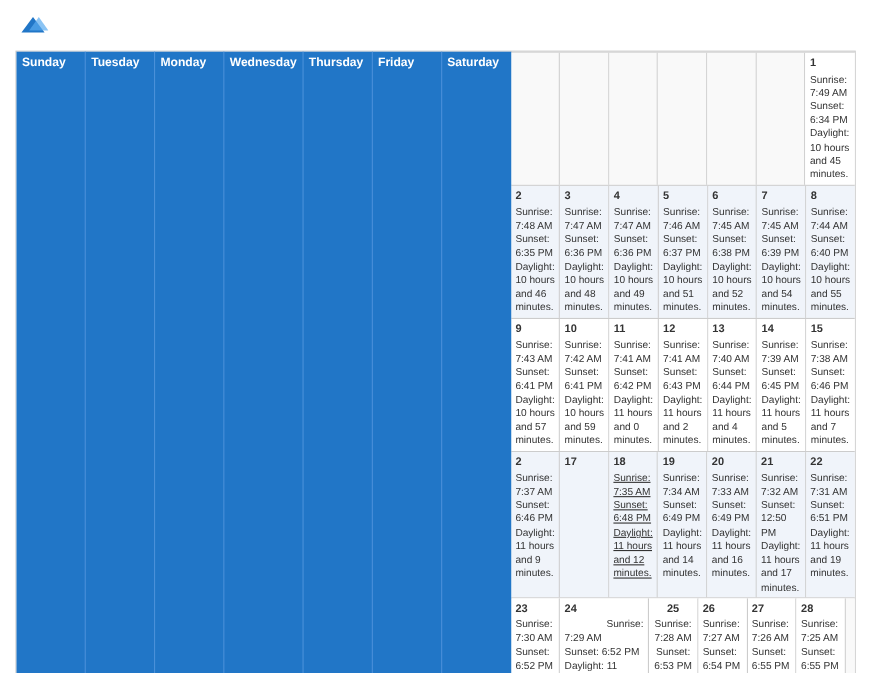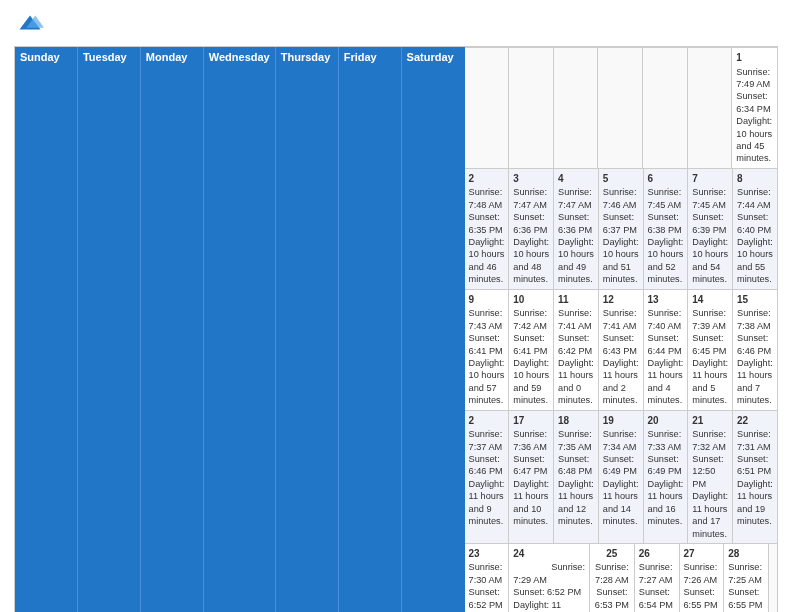--- a/index.html
+++ b/index.html
@@ -205,24 +205,22 @@
 Sunset: 6:45 PM
 Daylight: 11 hours and 5 minutes.</span></div>
           <div class="cal-cell" style="background: rgb(255, 255, 255);"><span class="day-num">15</span><span style="white-space: pre-line;">Sunrise: 7:38 AM
 Sunset: 6:46 PM
 Daylight: 11 hours and 7 minutes.</span></div>
         </div>
         <div class="cal-row">
           <div class="cal-cell" style="background: rgb(240, 244, 250);"><span class="day-num">2</span><span style="white-space: pre-line;">Sunrise: 7:37 AM
 Sunset: 6:46 PM
 Daylight: 11 hours and 9 minutes.</span></div>
-          <div class="cal-cell" style="background: rgb(240, 244, 250);"><span class="day-num">17</span><span style="white-space: pre-line;">Sunrise: 7:36 AM
-Sunset: 6:47 PM
-Daylight: 11 hours and 10 minutes.</span></div>
-          <div class="cal-cell" style="background: rgb(240, 244, 250);"><span class="day-num">18</span><span style="white-space: pre-line;">Sunrise: 7:35 AM
+          <div class="cal-cell" style="background: rgb(240, 244, 250);"><span class="day-num">17</span></div>
+          <div class="cal-cell" style="background: rgb(240, 244, 250);"><span class="day-num">18</span><span style="white-space: pre-line; text-decoration: underline;">Sunrise: 7:35 AM
 Sunset: 6:48 PM
 Daylight: 11 hours and 12 minutes.</span></div>
           <div class="cal-cell" style="background: rgb(240, 244, 250);"><span class="day-num">19</span><span style="white-space: pre-line;">Sunrise: 7:34 AM
 Sunset: 6:49 PM
 Daylight: 11 hours and 14 minutes.</span></div>
           <div class="cal-cell" style="background: rgb(240, 244, 250);"><span class="day-num">20</span><span style="white-space: pre-line;">Sunrise: 7:33 AM
 Sunset: 6:49 PM
 Daylight: 11 hours and 16 minutes.</span></div>
           <div class="cal-cell" style="background: rgb(240, 244, 250);"><span class="day-num">21</span><span style="white-space: pre-line;">Sunrise: 7:32 AM
 Sunset: 12:50 PM

